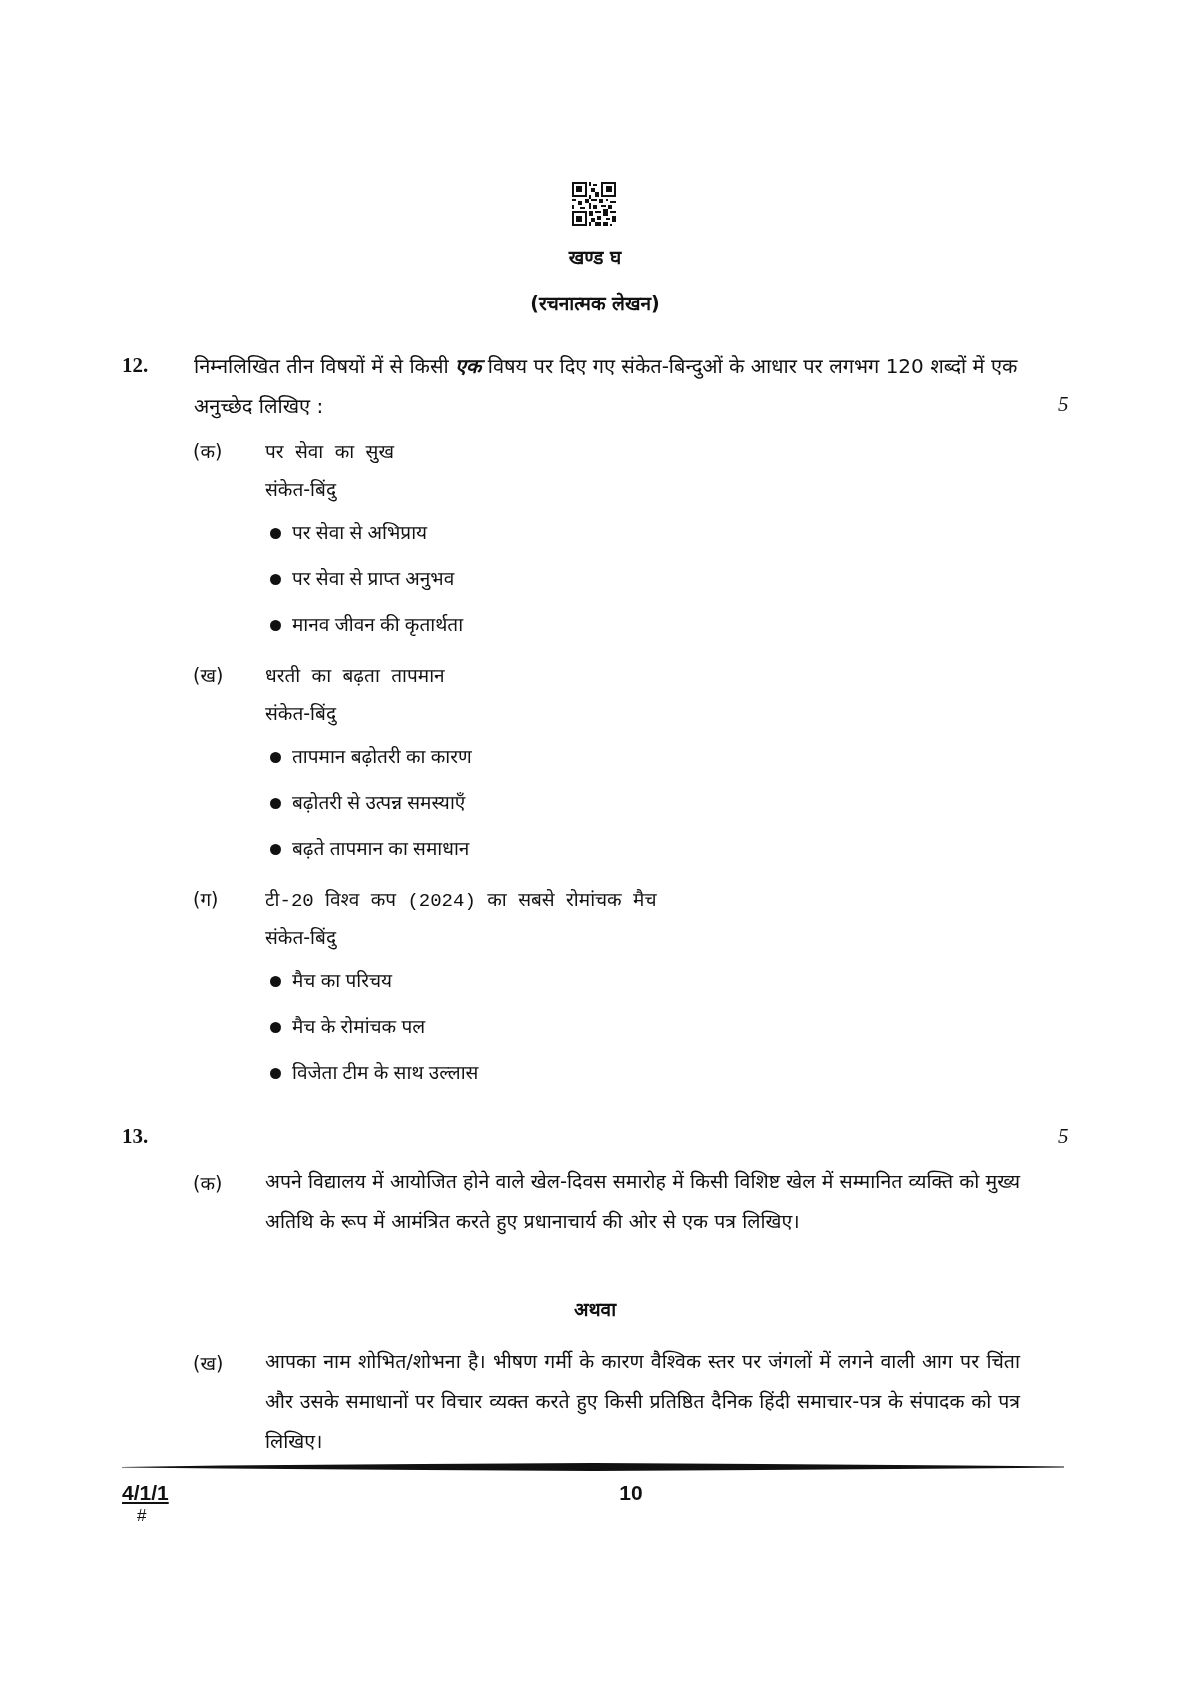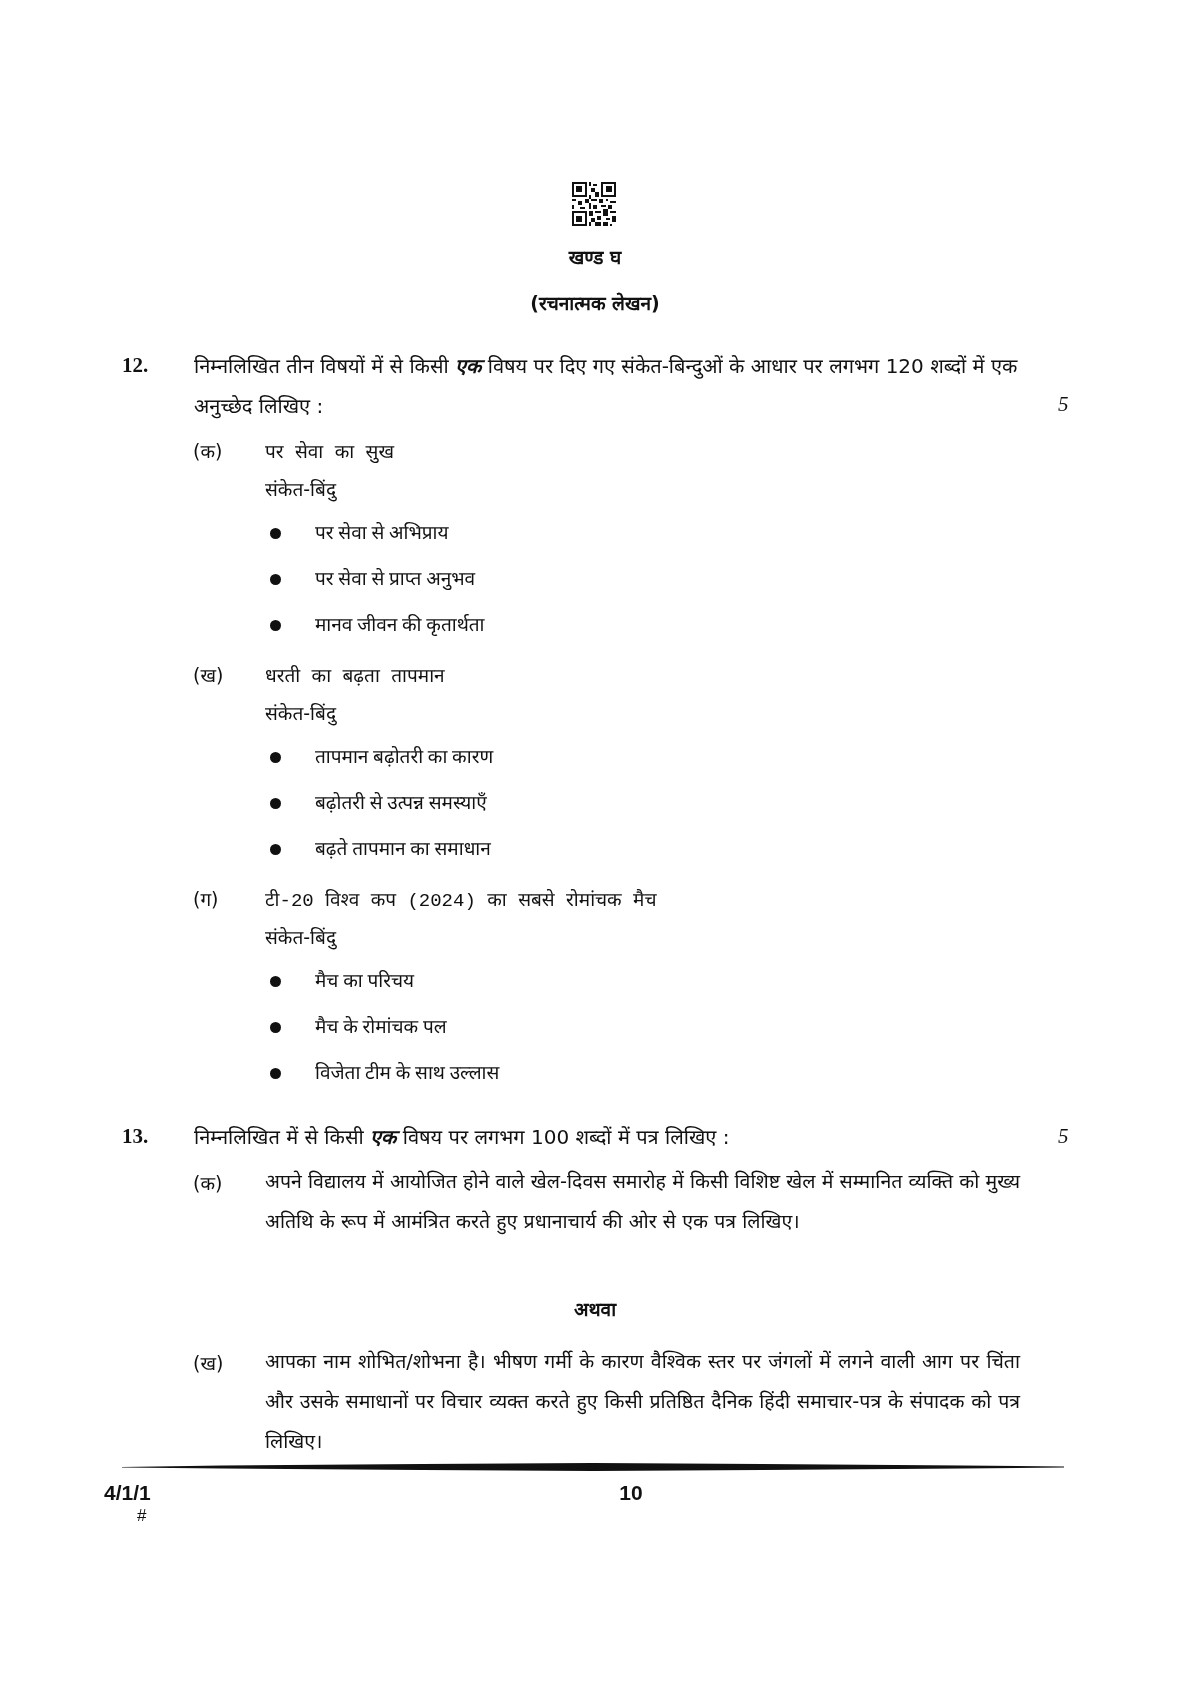--- a/index.html
+++ b/index.html
@@ -23,32 +23,32 @@
   .marks { position:absolute; left:1058px; font-size:21px; font-style:italic;
            font-family:"Liberation Serif", "DejaVu Serif", serif; }
 
   .opt-label { position:absolute; left:193px; font-size:19px;
                font-family:"DejaVu Sans", "Liberation Sans", sans-serif; }
   .opt-title { position:absolute; left:265px; font-size:19px;
                font-family:Liberation Mono, monospace; }
   .hint-label { position:absolute; left:265px; font-size:19px;
                 font-family:"DejaVu Sans", "Liberation Sans", sans-serif; }
   .bullet { position:absolute; left:270px; width:11px; height:11px; background:#111; border-radius:50%; }
-  .bullet-text { position:absolute; left:315px; font-size:19px;
-                 font-family:Liberation Serif, serif; }
+  .bullet-text { position:absolute; left:292px; font-size:19px;
+                 font-family:Liberation Sans, sans-serif; }
 
   .para { position:absolute; left:265px; width:755px; font-size:19.5px; line-height:40px;
           text-align:justify; font-family:"DejaVu Sans", "Liberation Sans", sans-serif; }
 
   .or { position:absolute; left:0; width:1190px; text-align:center; top:1296px;
         font-size:19px; font-weight:bold; font-family:"DejaVu Sans", "Liberation Sans", sans-serif; }
 
   .rule { position:absolute; left:122px; top:1462px; width:942px; height:10px; }
-  .footer-code { position:absolute; left:104px; top:1481px; font-size:21px; font-weight:bold;
-                 font-family:"Liberation Sans", "DejaVu Sans", sans-serif; }
+  .footer-code { position:absolute; left:122px; top:1481px; font-size:21px; font-weight:bold;
+                 font-family:"Liberation Sans", "DejaVu Sans", sans-serif;text-decoration:underline; }
   .footer-hash { position:absolute; left:137px; top:1506px; font-size:17px;
                  font-family:"Liberation Sans", "DejaVu Sans", sans-serif; }
   .footer-page { position:absolute; left:0; width:1190px; text-align:center; top:1481px;
                  font-size:21px; font-weight:bold; font-family:"Liberation Sans", "DejaVu Sans", sans-serif;padding-left:36px; }
 </style>
 </head>
 <body>
 
 <div class="page">
 
@@ -90,21 +90,20 @@
   <div class="opt-title" style="top:886px;">टी-20 विश्व कप (2024) का सबसे रोमांचक मैच</div>
   <div class="hint-label" style="top:924px;">संकेत-बिंदु</div>
   <div class="bullet" style="top:976px;"></div>
   <div class="bullet-text" style="top:967px;">मैच का परिचय</div>
   <div class="bullet" style="top:1022px;"></div>
   <div class="bullet-text" style="top:1013px;">मैच के रोमांचक पल</div>
   <div class="bullet" style="top:1068px;"></div>
   <div class="bullet-text" style="top:1059px;">विजेता टीम के साथ उल्लास</div>
 
   <div class="qnum" style="top:1124px;">13.</div>
-  <div class="qtext" style="top:1117px;"><span>निम्नलिखित में से किसी </span><b>एक</b><span> विषय पर लगभग 100 शब्दों में पत्र लिखिए :</span></div>
   <div class="marks" style="top:1124px;">5</div>
 
   <div class="opt-label" style="top:1170px;">(क)</div>
   <div class="para" style="top:1162px;">अपने विद्यालय में आयोजित होने वाले खेल-दिवस समारोह में किसी विशिष्ट खेल में सम्मानित व्यक्ति को मुख्य अतिथि के रूप में आमंत्रित करते हुए प्रधानाचार्य की ओर से एक पत्र लिखिए।</div>
 
   <div class="or">अथवा</div>
 
   <div class="opt-label" style="top:1350px;">(ख)</div>
   <div class="para" style="top:1342px;">आपका नाम शोभित/शोभना है। भीषण गर्मी के कारण वैश्विक स्तर पर जंगलों में लगने वाली आग पर चिंता और उसके समाधानों पर विचार व्यक्त करते हुए किसी प्रतिष्ठित दैनिक हिंदी समाचार-पत्र के संपादक को पत्र लिखिए।</div>
 

